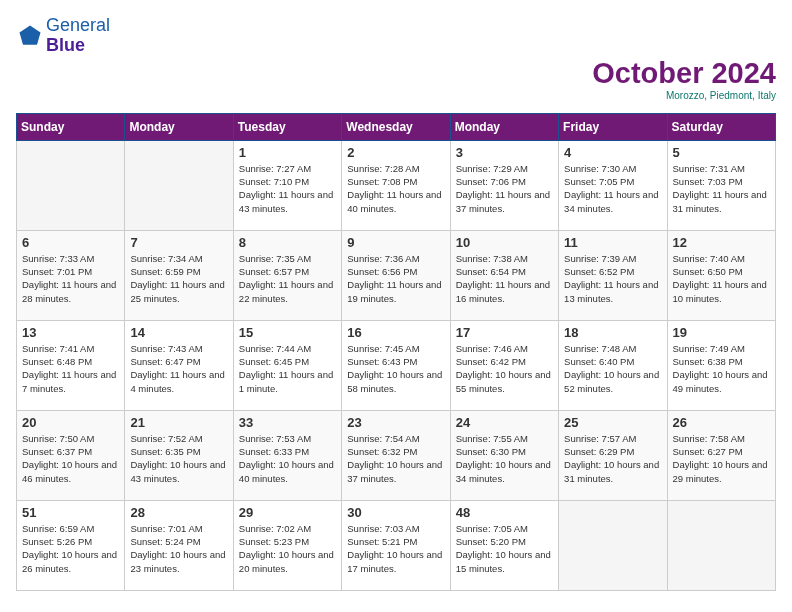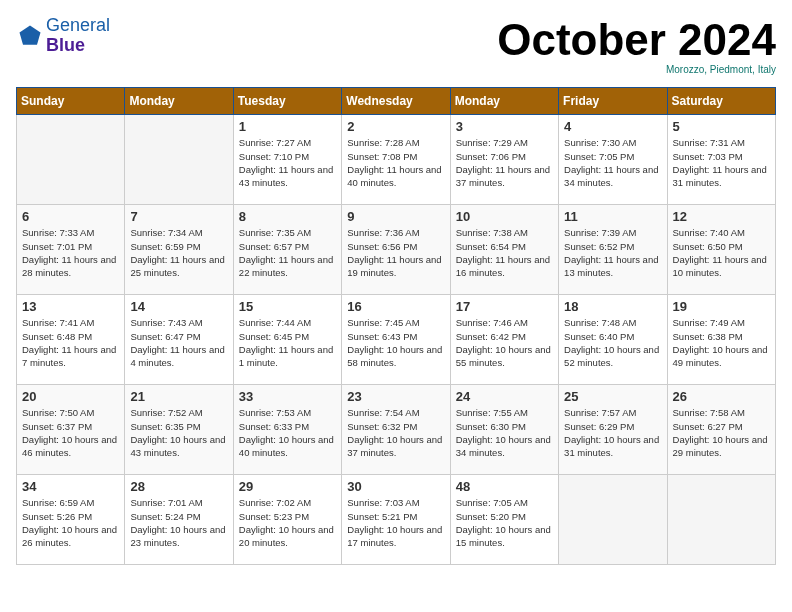--- a/index.html
+++ b/index.html
@@ -22,36 +22,37 @@
     }
     .logo-icon {
       width: 28px;
       height: 28px;
       margin-right: 2px;
     }
     .title-block {
       text-align: right;
     }
     .month-title {
-      font-size: 44px;
+      font-size: 29px;
       font-weight: bold;
-      color: #000000;
+      color: #701a75;
       line-height: 1.1;
+      margin-top: 42px;
     }
     .location {
       font-size: 10px;
       color: #0f766e;
     }
     table {
       width: 100%;
       border-collapse: collapse;
       table-layout: fixed;
     }
     th {
-      background-color: #a16207;
+      background-color: #701a75;
       color: #fff;
       font-size: 12px;
       font-weight: bold;
       padding: 6px 4px;
       text-align: left;
       border: 1px solid #1a5090;
     }
     td {
       border: 1px solid #ccc;
       vertical-align: top;
@@ -224,21 +225,21 @@
           <span class="day-num">25</span>
           <div class="day-info">Sunrise: 7:57 AM<br>Sunset: 6:29 PM<br>Daylight: 10 hours and 31 minutes.</div>
         </td>
         <td>
           <span class="day-num">26</span>
           <div class="day-info">Sunrise: 7:58 AM<br>Sunset: 6:27 PM<br>Daylight: 10 hours and 29 minutes.</div>
         </td>
       </tr>
       <tr>
         <td>
-          <span class="day-num">34</span>
+          <span class="day-num">51</span>
           <div class="day-info">Sunrise: 6:59 AM<br>Sunset: 5:26 PM<br>Daylight: 10 hours and 26 minutes.</div>
         </td>
         <td>
           <span class="day-num">28</span>
           <div class="day-info">Sunrise: 7:01 AM<br>Sunset: 5:24 PM<br>Daylight: 10 hours and 23 minutes.</div>
         </td>
         <td>
           <span class="day-num">29</span>
           <div class="day-info">Sunrise: 7:02 AM<br>Sunset: 5:23 PM<br>Daylight: 10 hours and 20 minutes.</div>
         </td>

